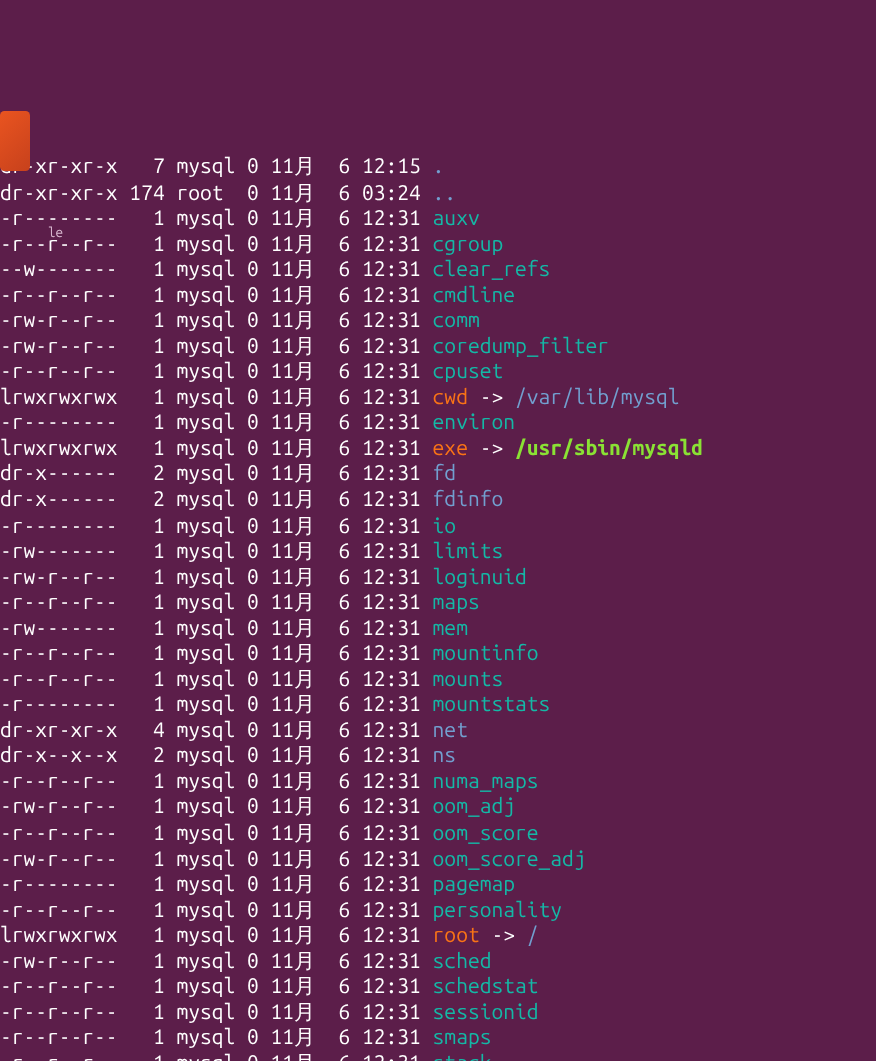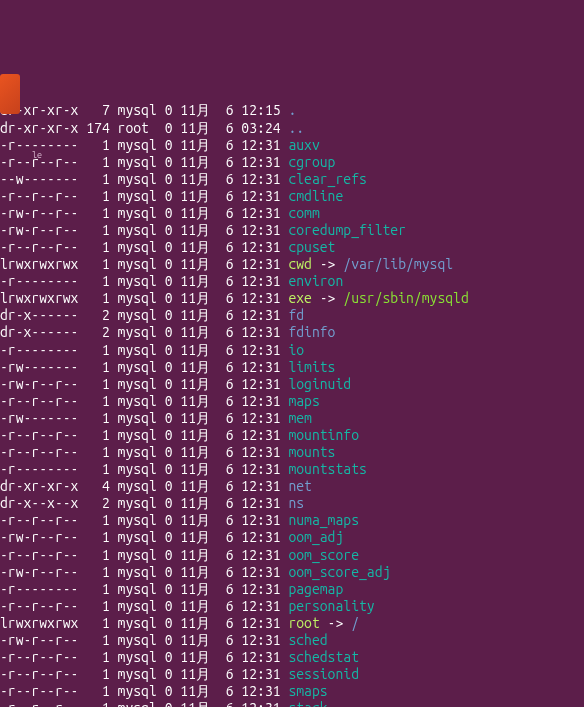--- a/index.html
+++ b/index.html
@@ -9,24 +9,24 @@
       font-family: 'Ubuntu Mono', 'DejaVu Sans Mono', monospace;
       font-size: 14px;
       color: #ffffff;
       white-space: pre;
       line-height: 1.22;
       overflow: hidden;
     }
     .terminal {
       padding: 0;
     }
-    .file-link { color: #bef264; }
+    .file-link { color: #f97316; }
     .file-dir { color: #729fcf; }
     .file-normal { color: #14b8a6; }
-    .file-exec { color: #8ae234; }
+    .file-exec { color: #8ae234; font-weight: bold; }
     .dock {
       position: absolute;
       left: 0;
       top: 40px;
       width: 20px;
     }
     .dock-icon {
       width: 20px;
       height: 40px;
       background: linear-gradient(135deg, #e95420, #c7411c);

